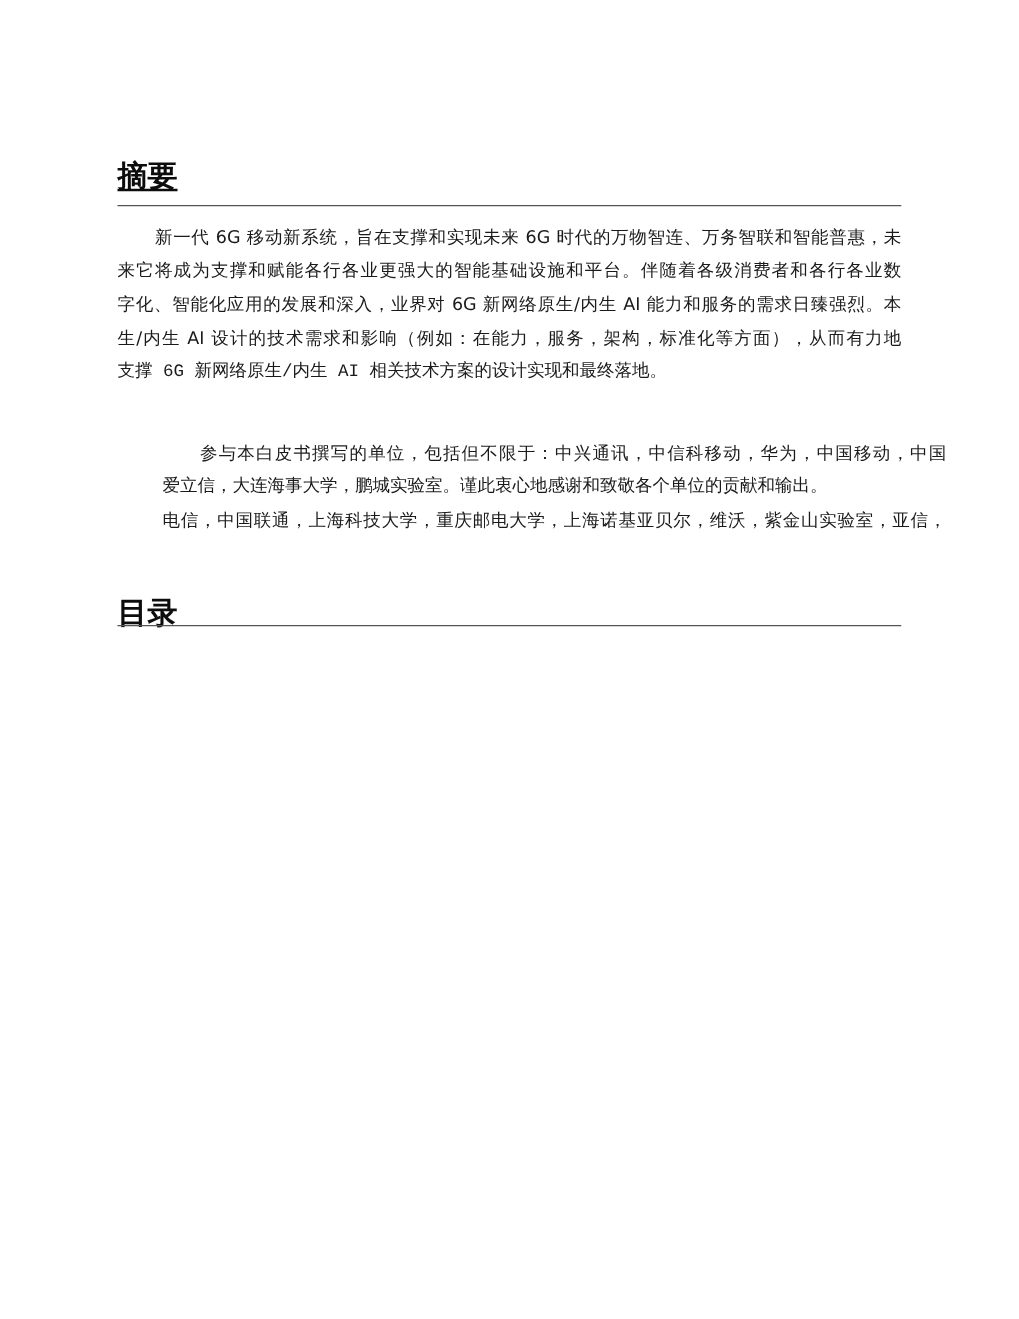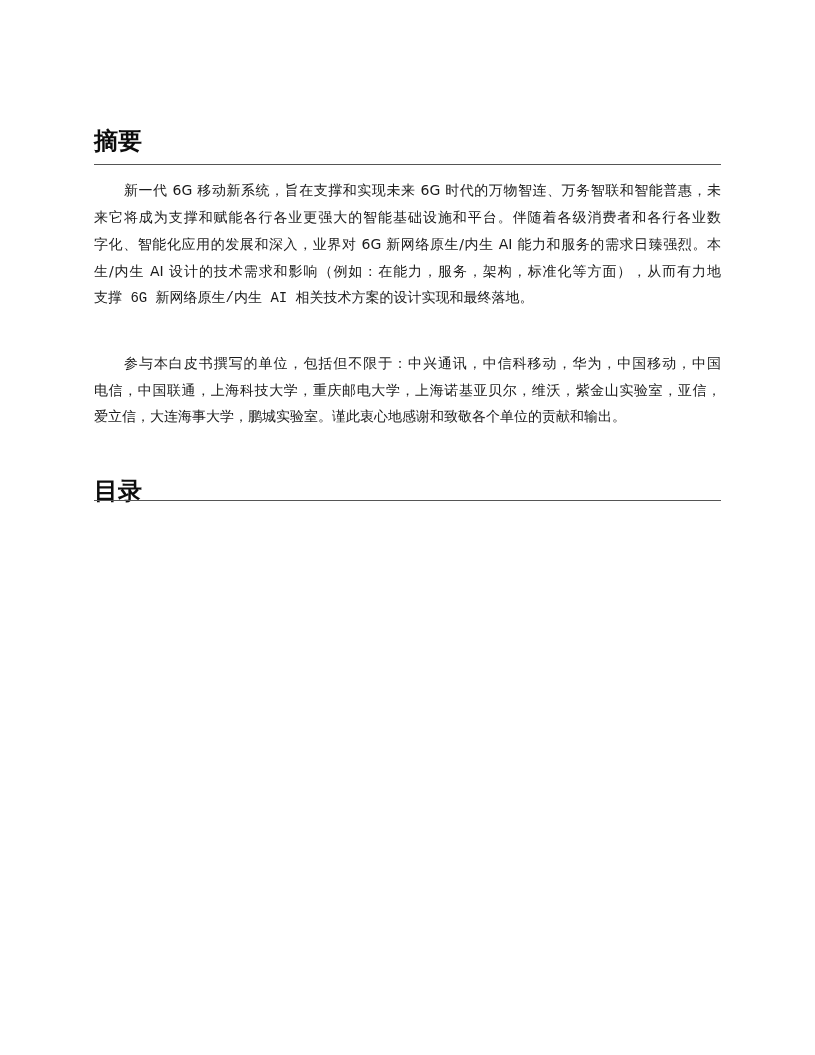--- a/index.html
+++ b/index.html
@@ -62,33 +62,33 @@
     .line.last {
       text-align-last: left;
       font-family: Liberation Mono, monospace;
     }
   </style>
 </head>
 <body>
 
 <div class="page">
 
-  <h1 class="section-heading" style="top:126px;">摘要</h1>
+  <h1 class="section-heading" style="top:126px;text-decoration:underline;">摘要</h1>
   <div class="heading-rule" style="top:164px;"></div>
 
   <div class="paragraph" style="top:177px;">
     <span class="line indent">新一代 6G 移动新系统，旨在支撑和实现未来 6G 时代的万物智连、万务智联和智能普惠，未</span>
     <span class="line">来它将成为支撑和赋能各行各业更强大的智能基础设施和平台。伴随着各级消费者和各行各业数</span>
     <span class="line">字化、智能化应用的发展和深入，业界对 6G 新网络原生/内生 AI 能力和服务的需求日臻强烈。本</span>
     <span class="line">生/内生 AI 设计的技术需求和影响（例如：在能力，服务，架构，标准化等方面），从而有力地</span>
     <span class="line last">支撑 6G 新网络原生/内生 AI 相关技术方案的设计实现和最终落地。</span>
   </div>
 
-  <div class="paragraph" style="top:350px;">
+  <div class="paragraph" style="top:350px;margin-left:36px;">
     <span class="line indent">参与本白皮书撰写的单位，包括但不限于：中兴通讯，中信科移动，华为，中国移动，中国</span>
+    <span class="line last">爱立信，大连海事大学，鹏城实验室。谨此衷心地感谢和致敬各个单位的贡献和输出。</span>
     <span class="line">电信，中国联通，上海科技大学，重庆邮电大学，上海诺基亚贝尔，维沃，紫金山实验室，亚信，</span>
-    <span class="line last">爱立信，大连海事大学，鹏城实验室。谨此衷心地感谢和致敬各个单位的贡献和输出。</span>
   </div>
 
   <h1 class="section-heading" style="top:478px;font-family:Liberation Mono, monospace;">目录</h1>
   <div class="heading-rule" style="top:500px;"></div>
 
 </div>
 
 </body></html>

